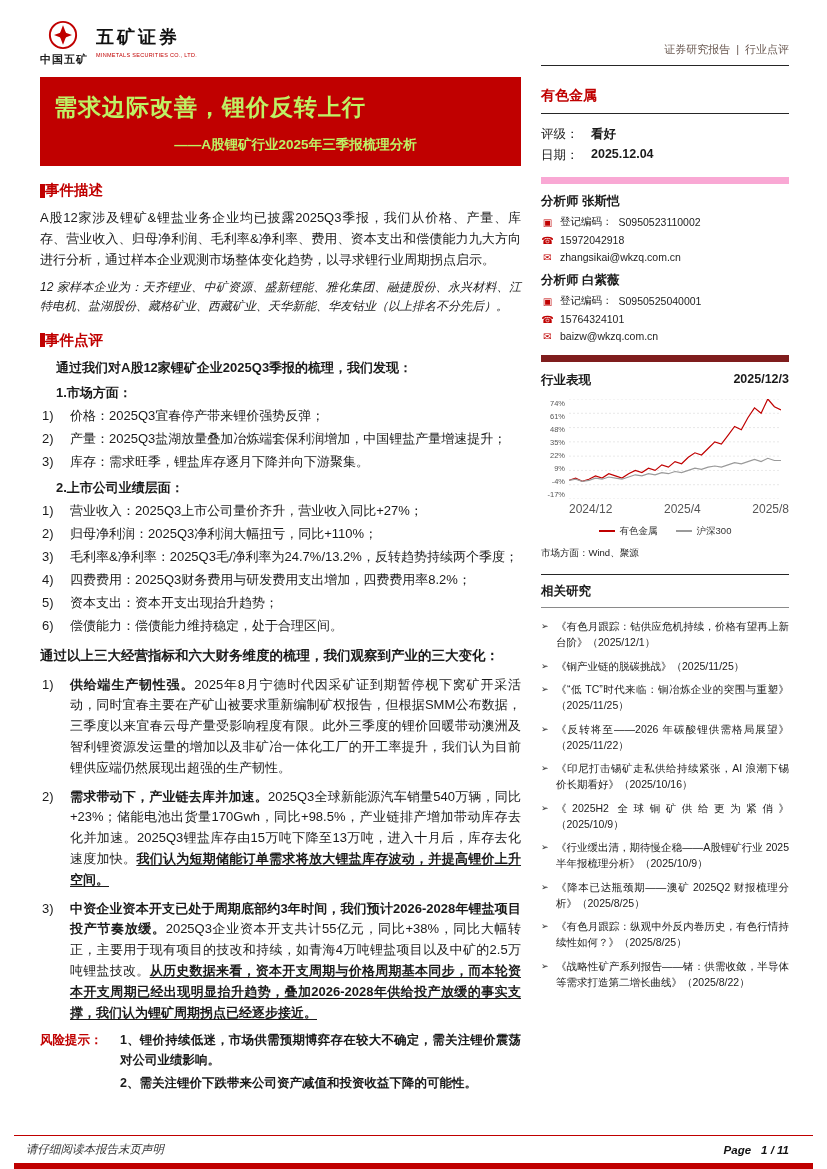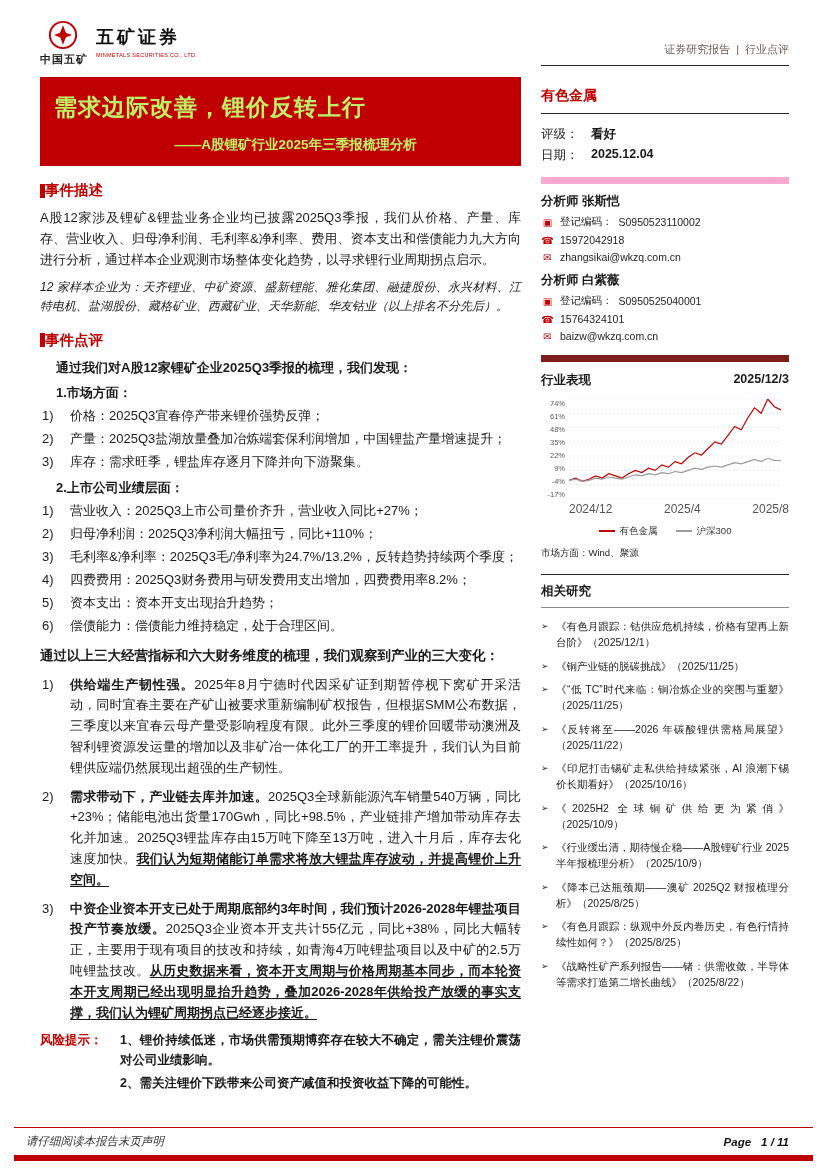--- a/index.html
+++ b/index.html
@@ -66,21 +66,21 @@
   .xticks { display:flex; justify-content:space-between; font-size:12px; color:#555; margin-left:28px; margin-top:3px; }
   .legend { display:flex; justify-content:center; gap:18px; font-size:9.5px; margin-top:9px; color:#333; }
   .legend .swatch { display:inline-block; width:16px; height:2px; vertical-align:middle; margin-right:5px; }
   .sb-source { font-size:9.5px; margin-top:9px; padding-bottom:8px; color:#222; }
   .sb-related { border-top:1px solid #262626; }
   .sb-related-title { font-size:12.5px; font-weight:bold; padding:8px 0 7px; border-bottom:1px solid #8a8a8a; }
   .rel-list { padding-top:3px; }
   .rel-item { position:relative; padding-left:15px; font-size:10.5px; line-height:1.5; margin:8px 0; text-align:justify; }
   .rel-item .arrow { position:absolute; left:0; top:1px; font-size:9px; color:#262626; }
   
-  .footer { position:absolute; left:14px; right:14px; bottom:8px; }
+  .footer { position:absolute; left:14px; right:14px; bottom:0; }
   .footer-top { border-top:1.5px solid #c00000; }
   .footer-row { display:flex; justify-content:space-between; align-items:center; padding:6px 24px 6px 12px; font-size:11.5px; }
   .footer-disclaimer { font-style:italic; color:#333; }
   .footer-page { font-weight:bold; font-style:italic; color:#111; }
   .footer-page .pg-num { margin-left:10px; }
   .footer-bar { height:6px; background:#c00000; }
 </style>
 </head>
 <body>
 

